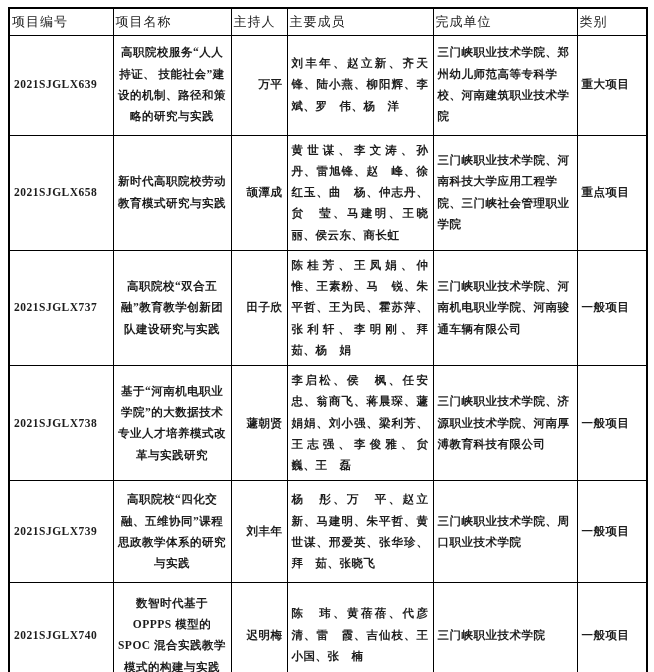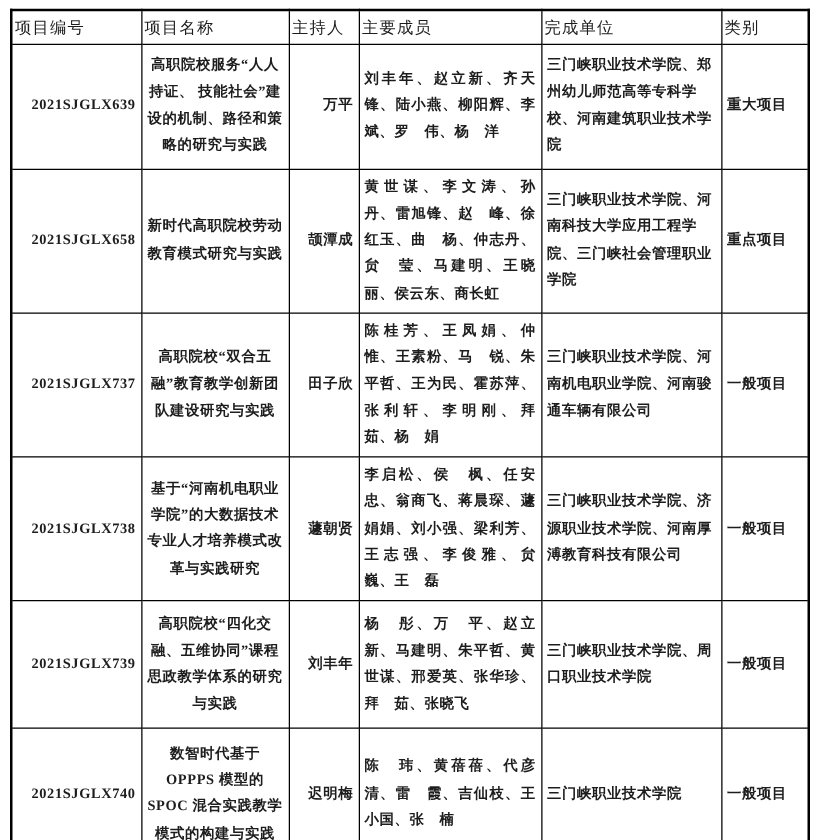--- a/index.html
+++ b/index.html
@@ -45,21 +45,21 @@
     letter-spacing: 0.5px;
     padding: 4px 4px;
     font-weight: bold;
   }
   tr.r1 { height: 100px; }
   tr.r2 { height: 110px; }
   tr.r3 { height: 107px; }
   tr.r4 { height: 106px; }
   tr.r5 { height: 102px; }
   tr.r6 { height: 105px; }
-  td.c-id     { text-align: right; letter-spacing: 0; font-size: 12px; margin-left: 15px; }
+  td.c-id     { text-align: left; letter-spacing: 0; font-size: 12px; margin-left: 15px; }
   td.c-name   { text-align: center; padding: 4px 10px; }
   td.c-leader { text-align: right; }
   td.c-members{ text-align: justify; padding: 4px 8px; margin-top: 44px; }
   td.c-units  { text-align: left; padding: 4px 8px; }
   td.c-cat    { text-align: left; }
 </style>
 </head>
 <body>
 
 <div class="page">

